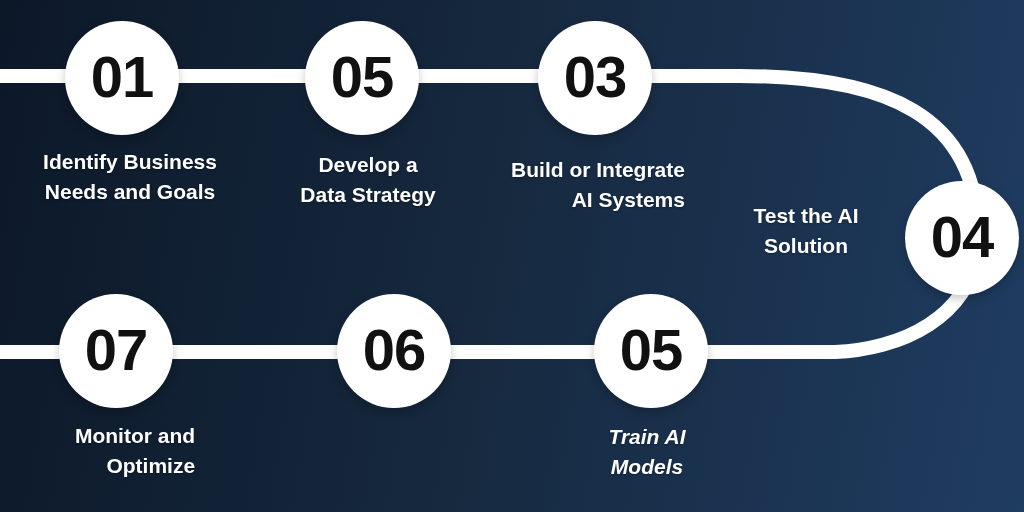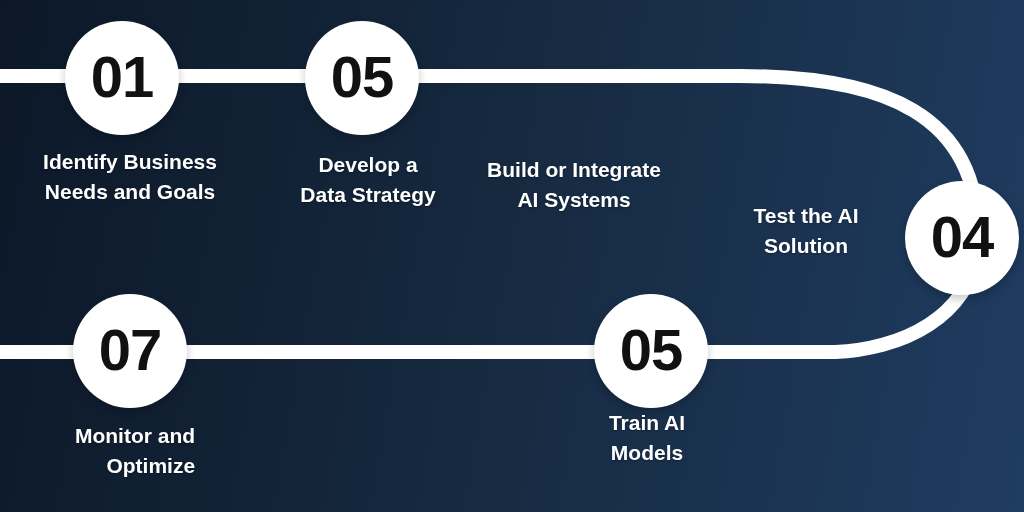--- a/index.html
+++ b/index.html
@@ -57,49 +57,55 @@
     white-space: pre-line;
     text-shadow: 0 1px 2px rgba(0,0,0,0.35);
   }
   
   .c1 { left: 122px; top: 78px; }
   .c2 { left: 362px; top: 78px; }
   .c3 { left: 595px; top: 78px; }
   .c4 { left: 962px; top: 238px; }
   .c5 { left: 651px; top: 351px; }
   .c6 { left: 394px; top: 351px; }
-  .c7 { left: 130px; top: 351px; }
+  .c7 { left: 116px; top: 351px; }
   .l1 { left: 130px; top: 147px; }
   .l2 { left: 368px; top: 150px; }
-  .l3 { left: 574px; top: 155px; }
+  .l3 { left: 598px; top: 155px; text-align: right; }
   .l4 { left: 806px; top: 201px; text-align: center; }
-  .l5 { left: 647px; top: 408px; }
+  .l5 { left: 647px; top: 422px; font-style: italic; }
   .l6 { left: 395px; top: 425px; }
   .l7 { left: 135px; top: 421px; text-align: right; }
 </style>
 </head>
 <body>
 
 <div class="canvas">
 
   <svg class="flow-svg" viewBox="0 0 1024 512" xmlns="http://www.w3.org/2000/svg" aria-hidden="true">
     <path d="M 0 76 L 740 76 C 885 76 978 115 978 235 C 978 320 895 350 835 352 L 0 352" fill="none" stroke="#ffffff" stroke-width="14"></path>
   </svg>
 
   <div class="step-circle c1">
     <span class="step-number">01</span>
   </div>
   <div class="step-circle c2">
     <span class="step-number">05</span>
   </div>
+  <div class="step-circle c3">
+    <span class="step-number">03</span>
+  </div>
   <div class="step-circle c4">
     <span class="step-number">04</span>
   </div>
   <div class="step-circle c5">
     <span class="step-number">05</span>
+  </div>
+  <div class="step-circle c6">
+    <span class="step-number">06</span>
   </div>
   <div class="step-circle c7">
     <span class="step-number">07</span>
   </div>
 
   <div class="step-label l2">Develop a
 Data Strategy</div>
   <div class="step-label l1">Identify Business
 Needs and Goals</div>
   <div class="step-label l3">Build or Integrate

